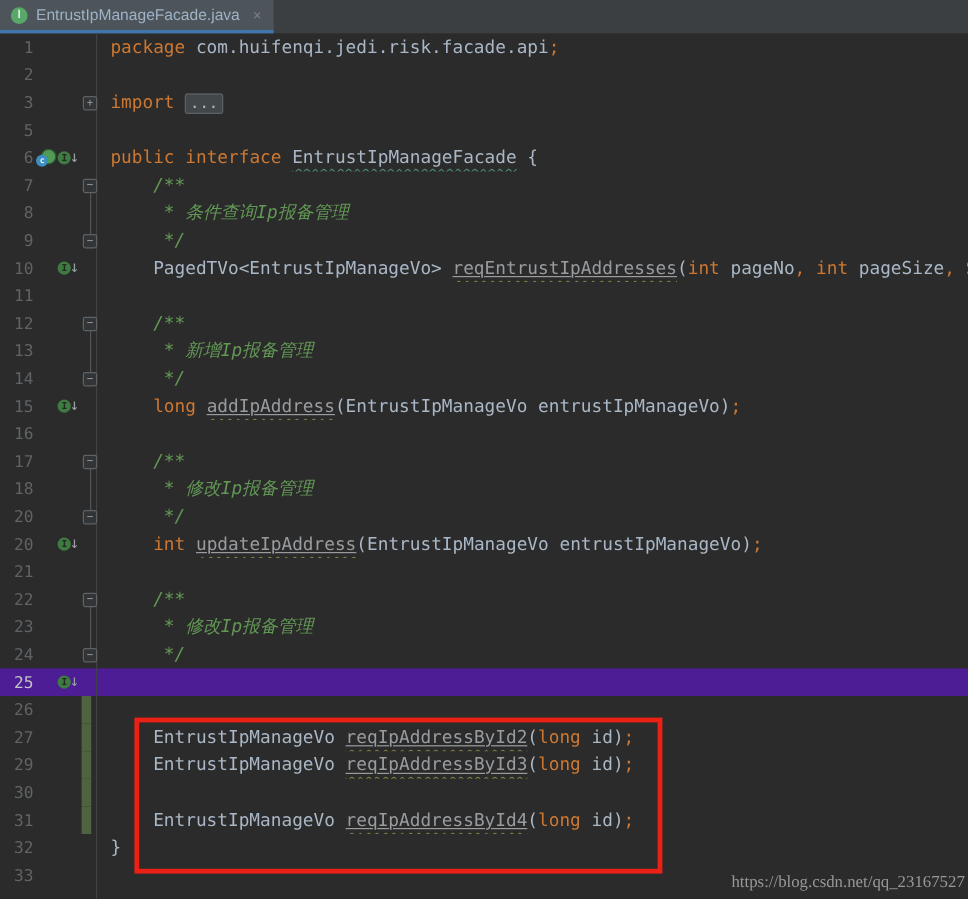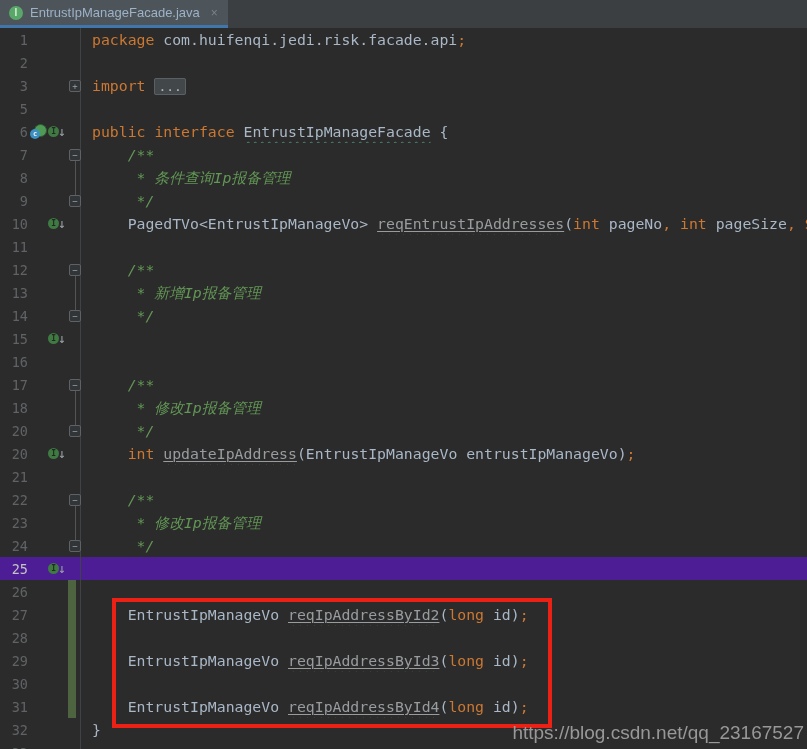--- a/index.html
+++ b/index.html
@@ -103,21 +103,21 @@
 
   
   .red-box {
     position:absolute; left:112px; top:598px; width:440px; height:130px;
     border:4px solid #ec2115; z-index:5; pointer-events:none;
   }
 
   
   .watermark {
     position:absolute; right:3px; bottom:5px; z-index:6;
-    font-family:Liberation Sans, sans-serif; font-size:19px; color:#989898;
+    font-family:Liberation Serif, serif; font-size:14px; color:#989898;
   }
 </style>
 </head>
 <body>
 
 <div class="tabbar">
   <div class="tab">
     <span class="tab-icon">I</span>
     <span class="tab-label">EntrustIpManageFacade.java</span>
     <span class="tab-close">×</span>
@@ -239,20 +239,21 @@
       </div>
       <div class="row">
         <span class="ln">15</span>
         <span class="gicons">
           <span class="g-impl">
             <span class="gc">I</span>
             <span class="ga">↓</span>
           </span>
         </span>
         <span class="gfold"></span>
+        <pre class="codepre"><span class="seg-p">    </span><span class="seg-k">long</span><span class="seg-p"> </span><span class="seg-m"><span class="inner">addIpAddress</span></span><span class="seg-p">(EntrustIpManageVo entrustIpManageVo)</span><span class="seg-k">;</span></pre>
       </div>
       <div class="row">
         <span class="ln">16</span>
         <span class="gicons"></span>
         <span class="gfold"></span>
         <pre class="codepre"></pre>
       </div>
       <div class="row">
         <span class="ln">17</span>
         <span class="gicons"></span>
@@ -340,27 +341,20 @@
         <pre class="codepre"></pre>
       </div>
       <div class="row">
         <span class="ln">27</span>
         <span class="gicons"></span>
         <span class="gfold"></span>
         <span class="vcsbar"></span>
         <pre class="codepre"><span class="seg-p">    EntrustIpManageVo </span><span class="seg-m"><span class="inner">reqIpAddressById2</span></span><span class="seg-p">(</span><span class="seg-k">long</span><span class="seg-p"> id)</span><span class="seg-k">;</span></pre>
       </div>
       <div class="row">
-        <span class="ln">28</span>
-        <span class="gicons"></span>
-        <span class="gfold"></span>
-        <span class="vcsbar"></span>
-        <pre class="codepre"></pre>
-      </div>
-      <div class="row">
         <span class="ln">29</span>
         <span class="gicons"></span>
         <span class="gfold"></span>
         <span class="vcsbar"></span>
         <pre class="codepre"><span class="seg-p">    EntrustIpManageVo </span><span class="seg-m"><span class="inner">reqIpAddressById3</span></span><span class="seg-p">(</span><span class="seg-k">long</span><span class="seg-p"> id)</span><span class="seg-k">;</span></pre>
       </div>
       <div class="row">
         <span class="ln">30</span>
         <span class="gicons"></span>
         <span class="gfold"></span>

